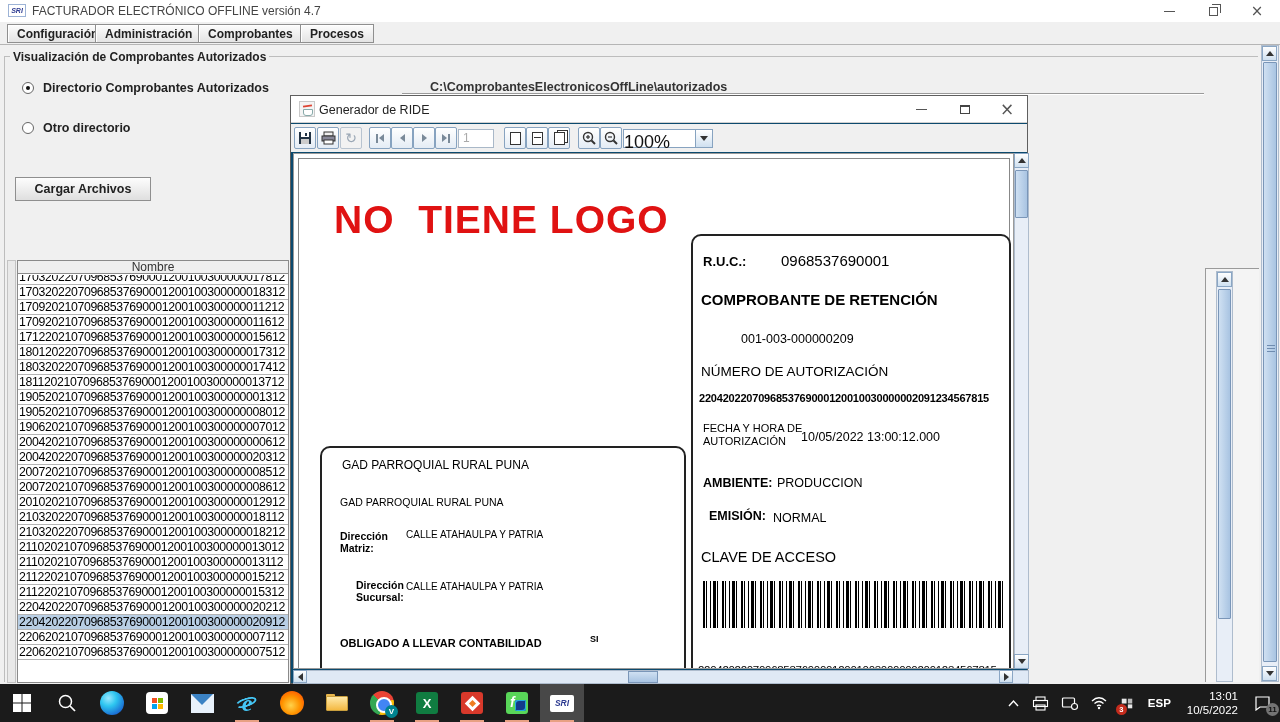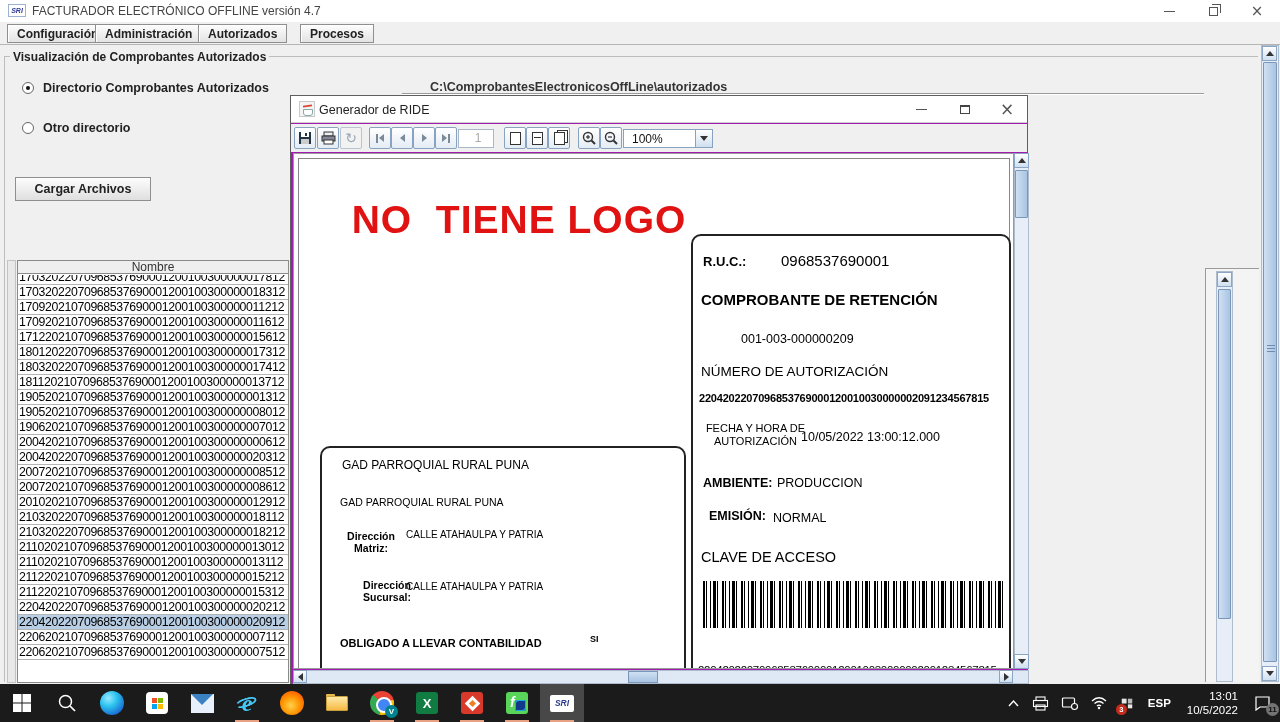--- a/index.html
+++ b/index.html
@@ -61,40 +61,40 @@
   .tri-down { width:0; height:0; border-left:4px solid transparent; border-right:4px solid transparent; border-top:5px solid #333; }
   .tri-left { width:0; height:0; border-top:4px solid transparent; border-bottom:4px solid transparent; border-right:5px solid #333; }
   .tri-right { width:0; height:0; border-top:4px solid transparent; border-bottom:4px solid transparent; border-left:5px solid #333; }
   .thumb-v { position:absolute; background:linear-gradient(90deg,#cfe0f2,#a9c4e2); border:1px solid #7a96b8; border-radius:1px; }
   .thumb-grip { position:absolute; left:3px; width:8px; height:7px;
                 background:repeating-linear-gradient(#6f8cb0 0 1px, transparent 1px 3px); }
   .inner-sb { position:absolute; left:1216px; top:271px; width:17px; height:411px; background:#e8eef7; border:1px solid #aebccd; }
   .main-sb { position:absolute; left:1261px; top:45px; width:18px; height:637px; background:#e8eef7; border:1px solid #aebccd; }
 
   
-  .dialog { position:absolute; left:290px; top:95px; width:738px; height:589px; background:#a21caf;
-            border:1px solid #5f5f5f; z-index:10;text-align:center; }
+  .dialog { position:absolute; left:290px; top:95px; width:738px; height:589px; background:#0c4a6e;
+            border:1px solid #5f5f5f; z-index:10; }
   .dlg-titlebar { position:absolute; left:0; top:0; width:100%; height:27px; background:#fff; border-bottom:1px solid #d0d0d0; }
   .dlg-title { position:absolute; left:28px; top:7px; font-size:12.5px; color:#222; }
   .java-icon { position:absolute; left:8px; top:5px; width:16px; height:16px; background:#f4f4f4; border:1px solid #c9c9c9; }
   .java-icon::before { content:""; position:absolute; left:3px; top:7px; width:8px; height:5px; background:#fff; border:1px solid #8aa;
                        border-radius:0 0 3px 3px; }
   .java-icon::after { content:""; position:absolute; left:3px; top:3px; width:9px; height:2px; background:#d43; transform:rotate(-8deg); }
   .dlg-btn { position:absolute; top:5px; width:16px; height:16px; display:flex; align-items:center; justify-content:center; }
   .db-min { left:622px; } .db-max { left:666px; } .db-close { left:708px; }
   .glyph-max { width:10px; height:9px; border:1px solid #444; border-top:2px solid #444; }
 
   .dlg-toolbar { position:absolute; left:0; top:28px; width:100%; height:28px; background:#f0f0f0; }
   .tbtn { position:absolute; top:3px; width:22px; height:22px; background:linear-gradient(#ffffff,#e4ecf5);
           border:1px solid #87a3c0; border-radius:2px; display:flex; align-items:center; justify-content:center; }
   .tbtn.disabled { border-color:#b9c4d0; background:#f2f2f2; }
   .pagefield { position:absolute; left:167px; top:5px; width:36px; height:19px; background:#fff; border:1px solid #a9b8c8;
                font-size:12px; color:#aaa; padding-left:4px; line-height:17px; }
   .zoomcombo { position:absolute; left:332px; top:5px; width:90px; height:19px; background:#fff; border:1px solid #87a3c0; }
-  .zoomcombo .val { position:absolute; left:8px; top:2px; font-size:12px; color:#111; }
+  .zoomcombo .val { position:absolute; left:0; top:2px; font-size:18px; color:#111; }
   .zoomcombo .drop { position:absolute; right:0; top:0; width:17px; height:17px; background:linear-gradient(#fff,#cfe0f0);
                      border-left:1px solid #87a3c0; display:flex; align-items:center; justify-content:center; }
   .pageicon { width:11px; height:13px; border:1px solid #333; background:#fff; position:relative; }
   .pageicon.bar::after { content:""; position:absolute; left:1px; top:1px; right:1px; height:3px; border-bottom:1px solid #333; }
   .pageicon.dbl { box-shadow:3px -2px 0 -1px #fff, 3px -2px 0 0 #333; }
 
   .viewer { position:absolute; left:2px; top:57px; width:721px; height:516px; background:#fff; border:1px solid #9a9a9a; overflow:hidden; }
   .vsb { position:absolute; left:723px; top:57px; width:15px; height:516px; background:#e8eef7; border:1px solid #aebccd; }
   .hsb { position:absolute; left:2px; top:574px; width:736px; height:14px; background:#dfe9f5; border:1px solid #aebccd; }
   .thumb-h { position:absolute; top:0; height:12px; background:linear-gradient(#cfe0f2,#a9c4e2); border:1px solid #7a96b8; }
@@ -179,21 +179,21 @@
         <div class="glyph-restore"></div>
       </div>
     <div class="winbtn wb-close">
         <span class="glyph-x">×</span>
       </div>
   </div>
 
   <div class="menubar" id="menubar">
       <div class="menu-btn" style="left: 7px;">Configuración</div>
       <div class="menu-btn" style="left: 95px;">Administración</div>
-      <div class="menu-btn" style="left: 198px;">Autorizados</div>
+      <div class="menu-btn" style="left: 198px;">Comprobantes</div>
       <div class="menu-btn" style="left: 300px;">Procesos</div>
     </div>
 
   <div class="groupbox"></div>
   <div class="groupbox-title">Visualización de Comprobantes Autorizados</div>
 
   <div class="radio-row radio-dir">
     <div class="radio checked"></div>
     <div class="radio-label">Directorio Comprobantes Autorizados</div>
   </div>

